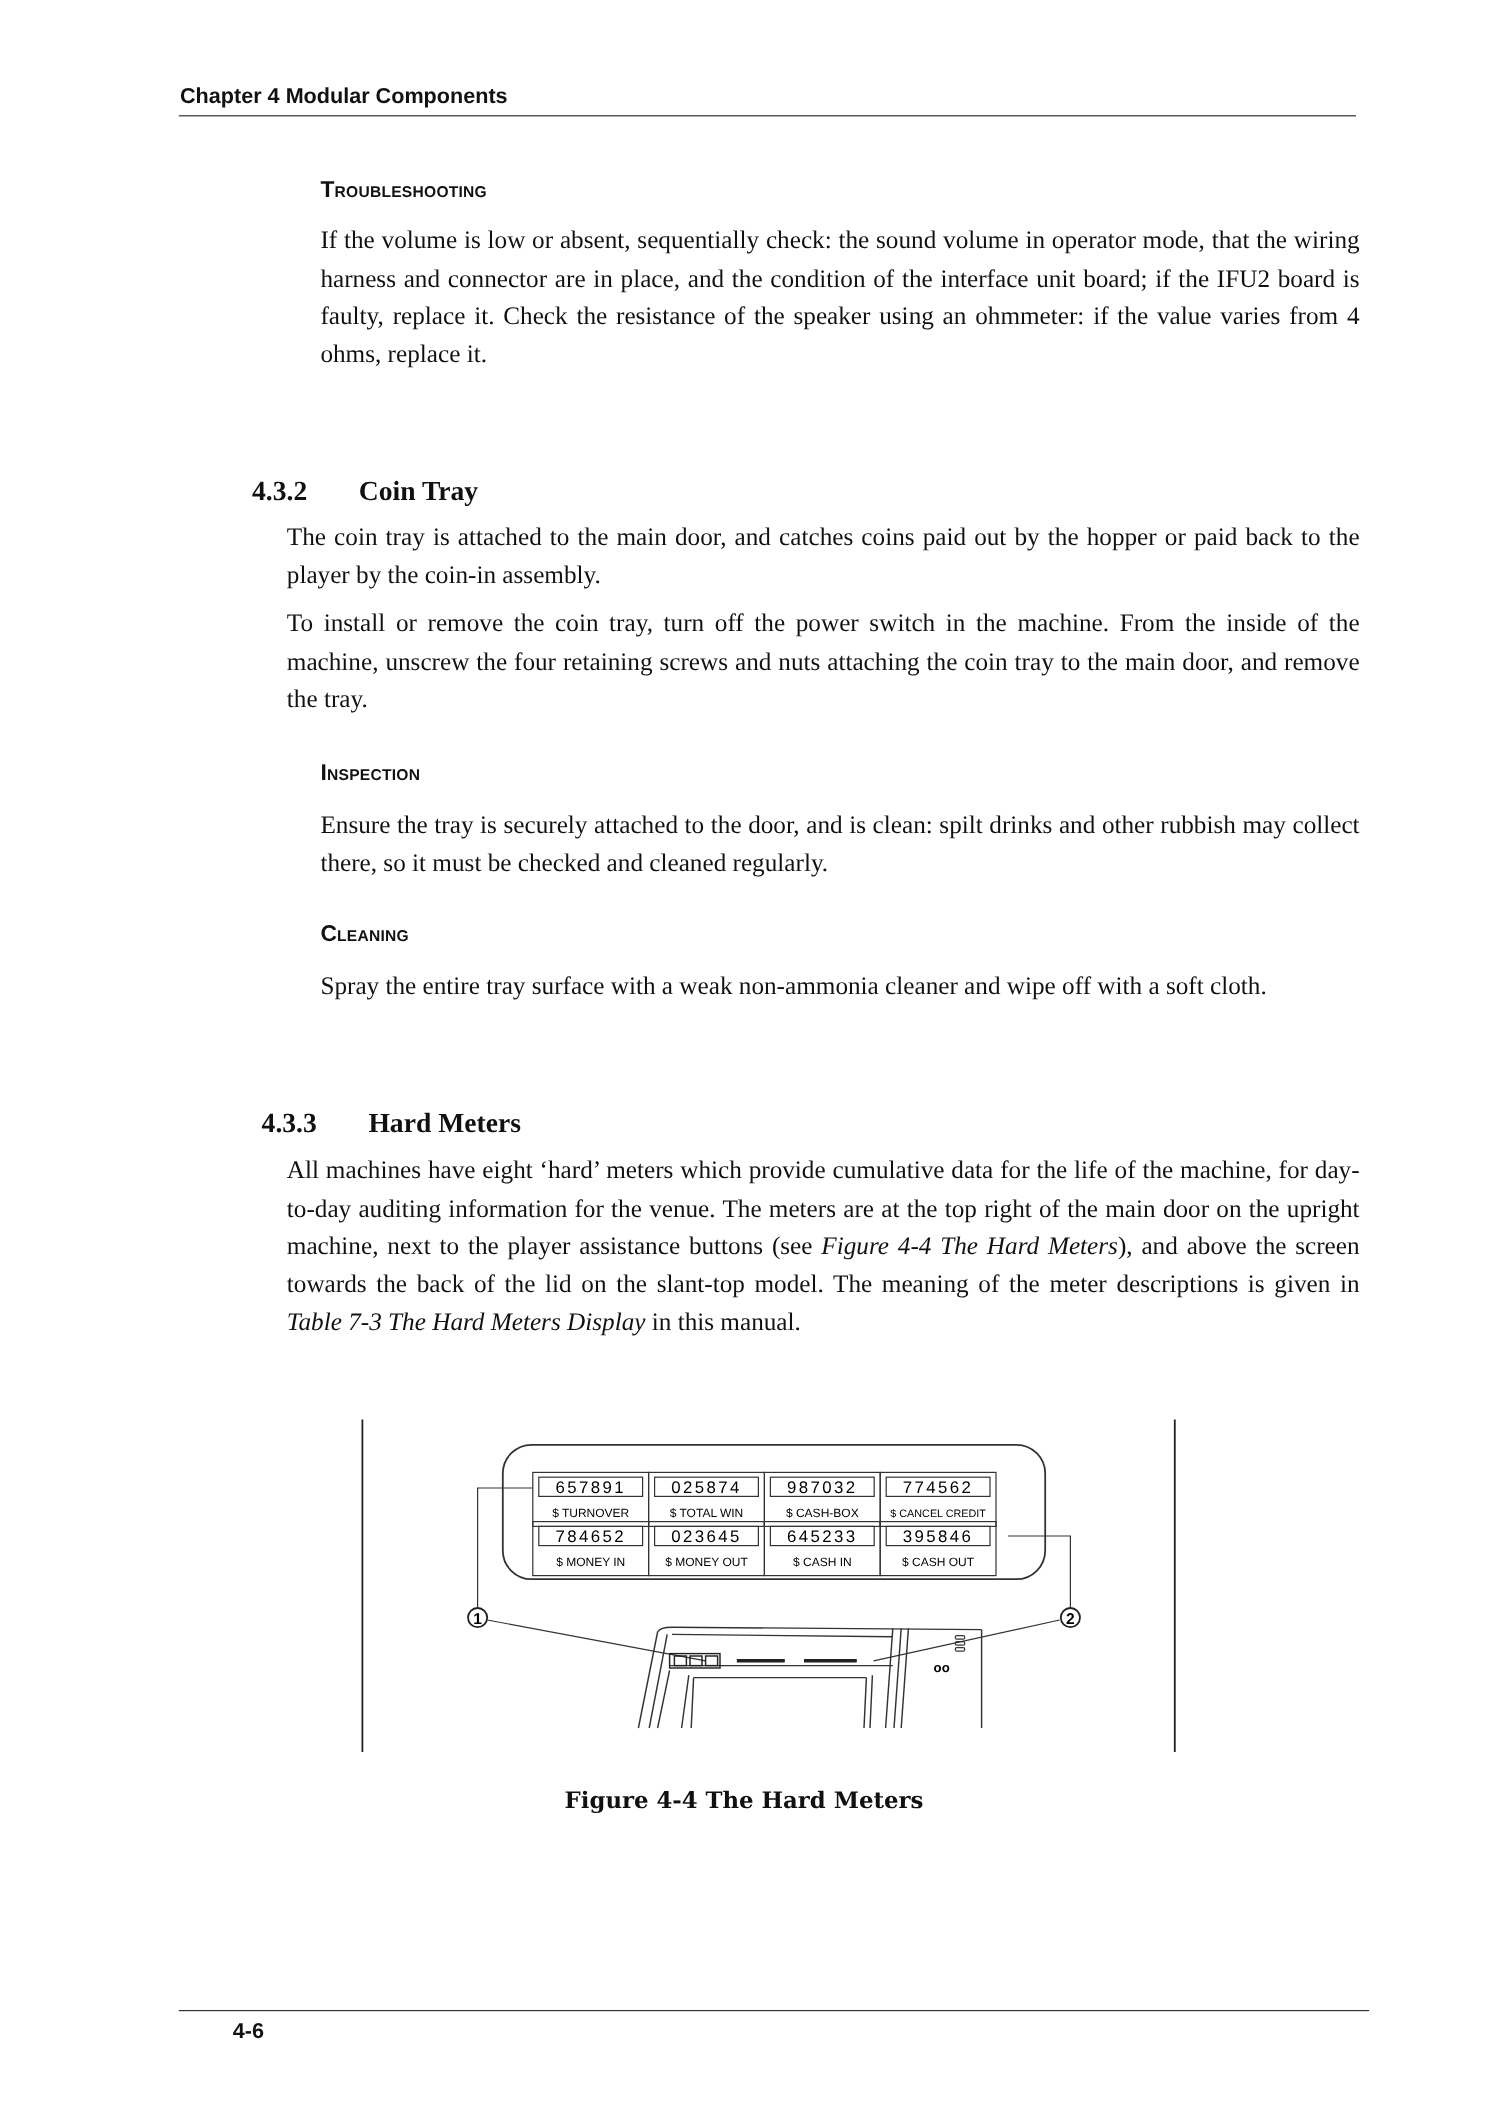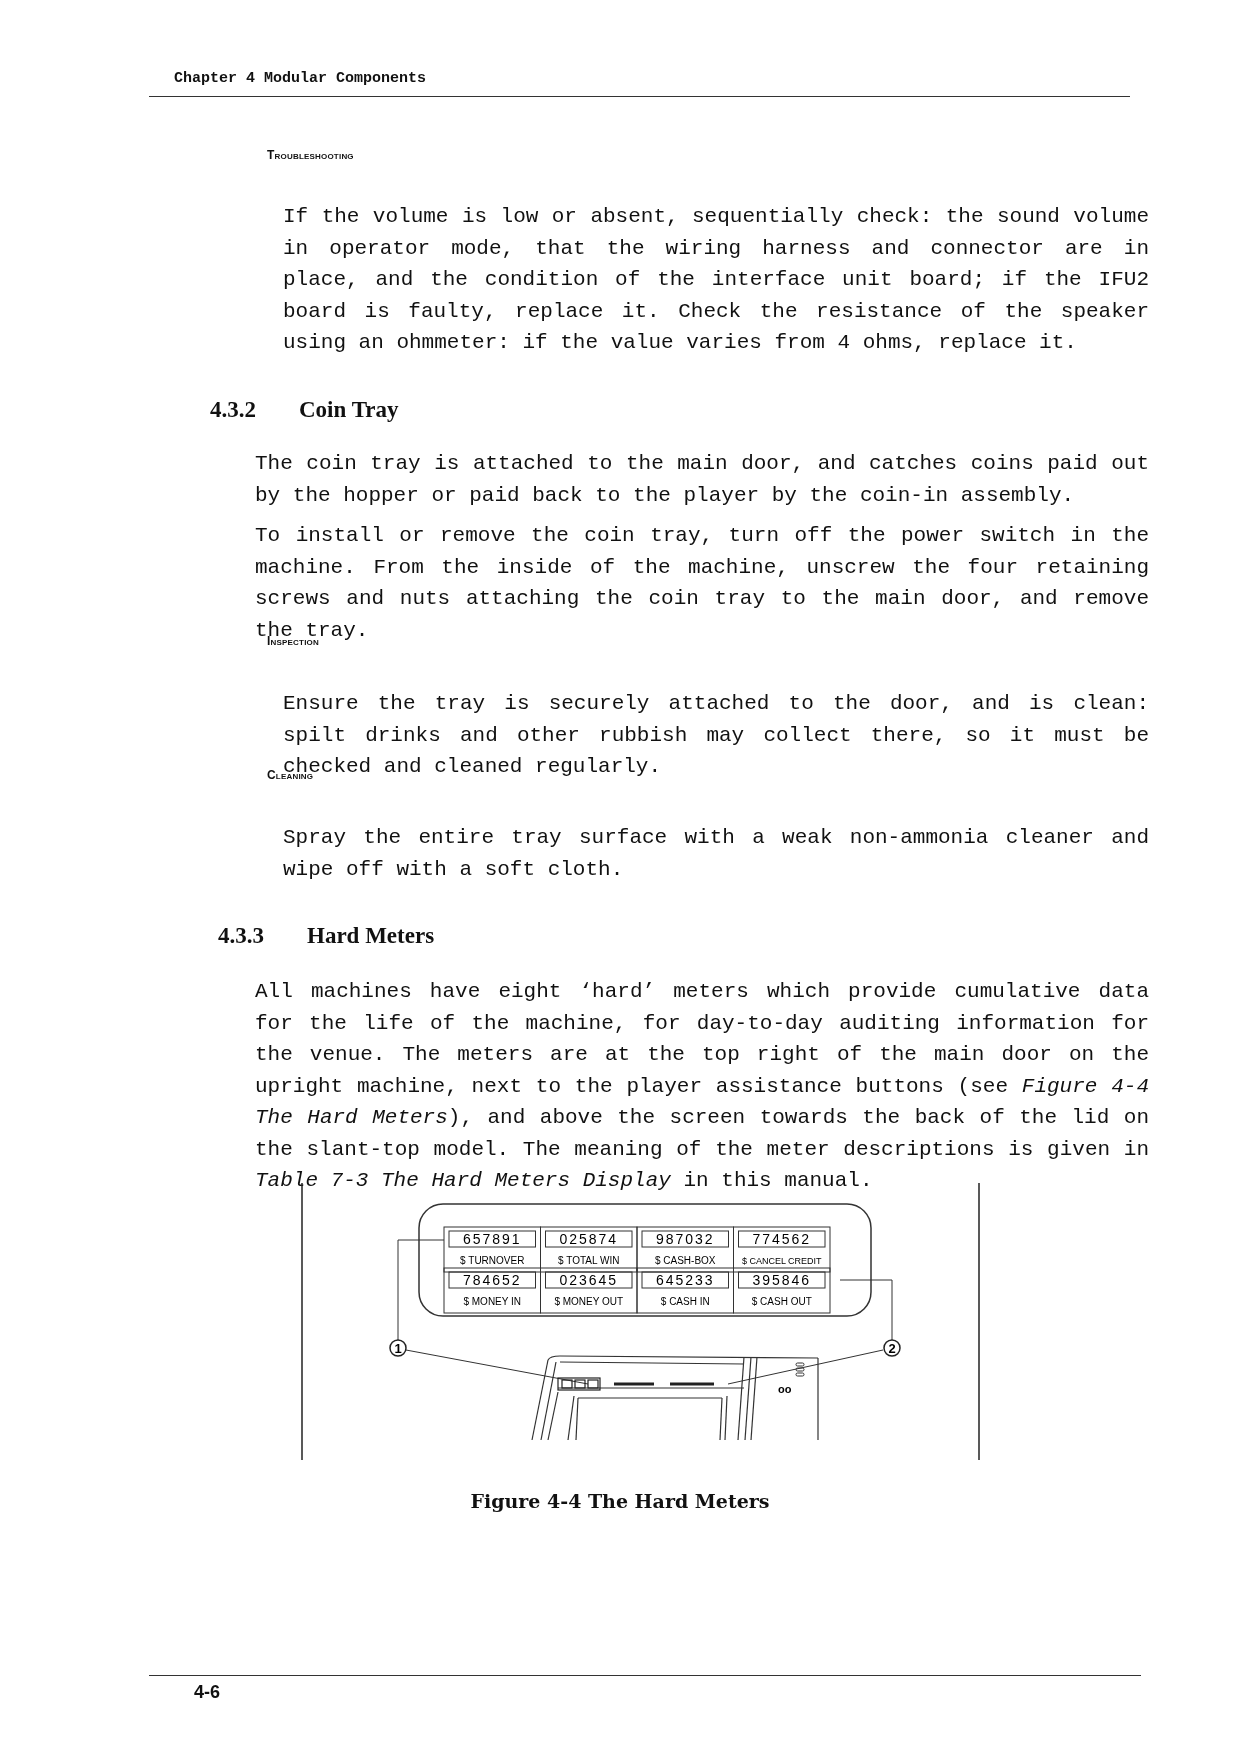--- a/index.html
+++ b/index.html
@@ -1,23 +1,23 @@
 <!DOCTYPE html>
 <html><head>
 <meta charset="utf-8">
 <style>
   html, body { margin:0; padding:0; background:#ffffff; }
   body { width:1240px; height:1755px; position:relative; overflow:hidden; color:#111; }
   .abs { position:absolute; }
-  .header-text { left:150px; top:70px; font-family:Liberation Mono, monospace; font-weight:bold; font-size:15px;margin-left:24px; }
+  .header-text { left:150px; top:70px; font-family:Liberation Sans, sans-serif; font-weight:bold; font-size:18px; }
   .header-rule { left:149px; top:96px; width:981px; height:0; border-top:1.5px solid #333; }
   .footer-rule { left:149px; top:1675px; width:992px; height:0; border-top:1.5px solid #333; }
   .footer-text { left:150px; top:1682px; font-family:"Liberation Sans", sans-serif; font-weight:bold; font-size:18px;margin-left:44px; }
-  .smallcaps { font-family:"Liberation Sans", sans-serif; font-weight:bold; font-size:12px; font-variant:small-caps; letter-spacing:0.2px; }
-  .body-text { font-family:Liberation Mono, monospace; font-size:21px; line-height:31.5px; text-align:justify; margin:16px; }
+  .smallcaps { font-family:"Liberation Sans", sans-serif; font-weight:bold; font-size:19px; font-variant:small-caps; letter-spacing:0.2px; }
+  .body-text { font-family:Liberation Serif, serif; font-size:21px; line-height:31.5px; text-align:justify; margin:0; }
   .h3 { font-family:Liberation Serif, serif; font-weight:bold; font-size:23px; }
   .h3 .num { display:inline-block; width:89px; }
   .caption { left:0; width:1240px; top:1490px; text-align:center; font-family:"DejaVu Serif", serif; font-weight:bold; font-size:19px; }
   em { font-style:italic; }
   svg text { font-family:"Liberation Sans", sans-serif; }
 </style>
 </head>
 <body>
 
 <div class="abs header-text">Chapter 4 Modular Components</div>

